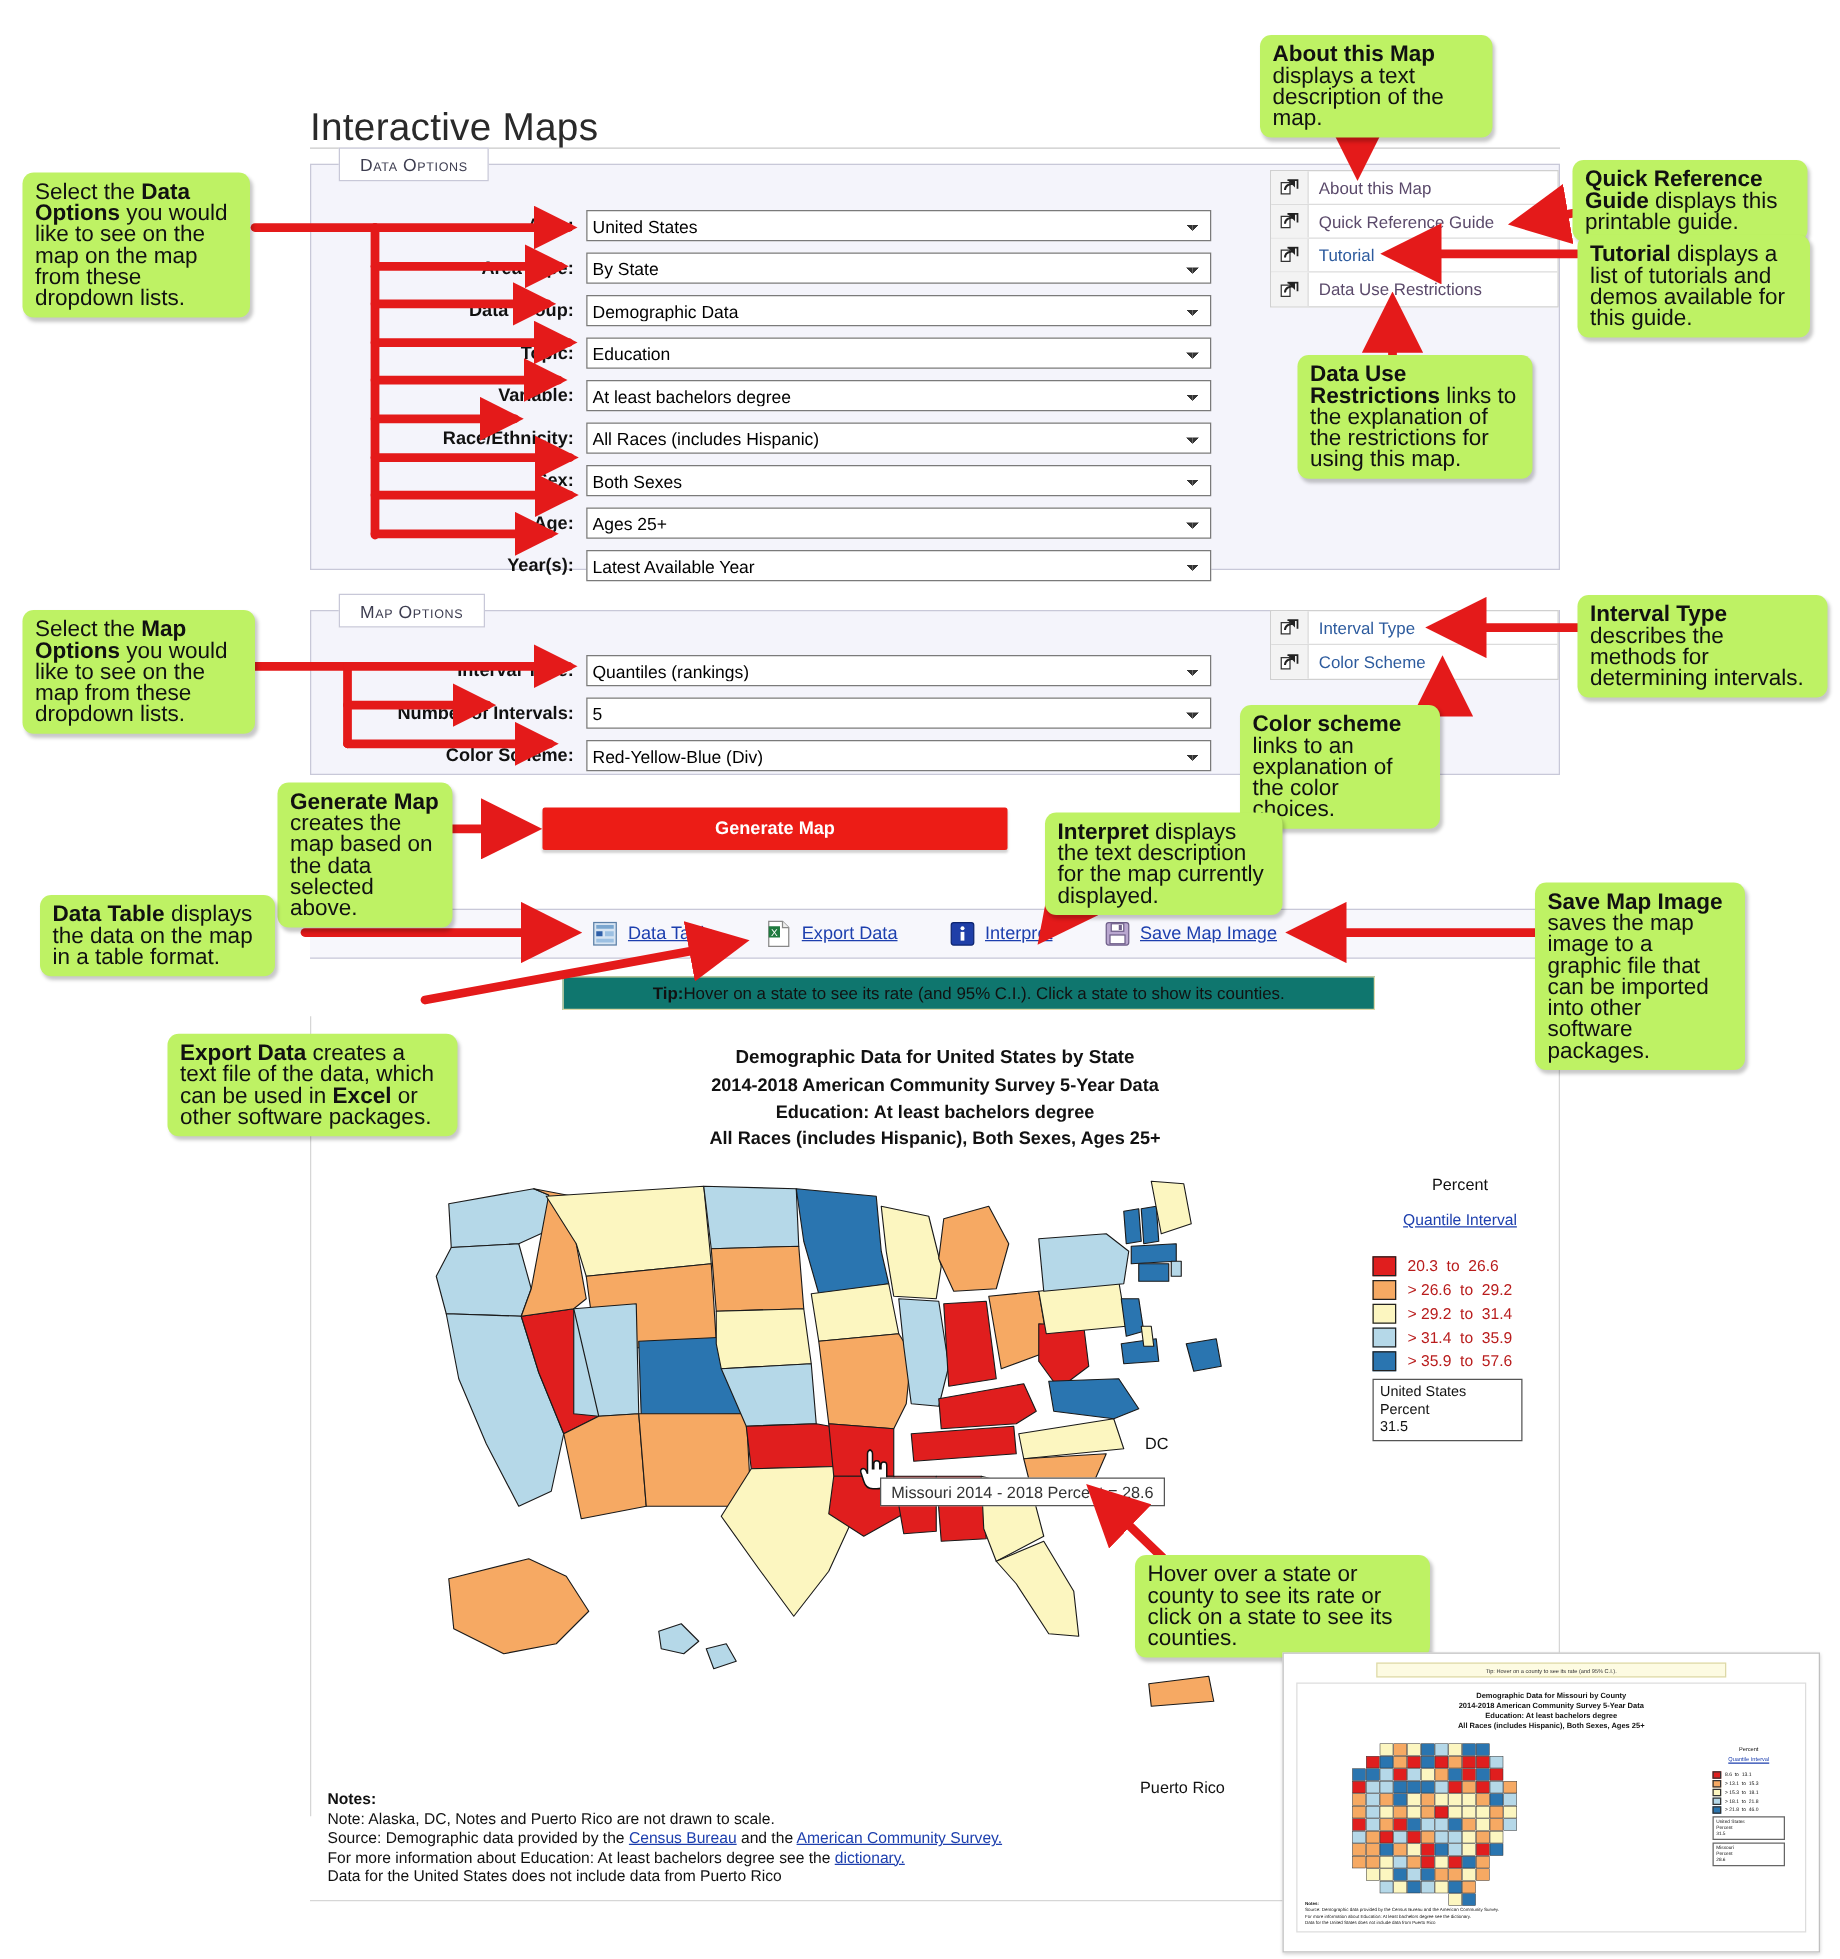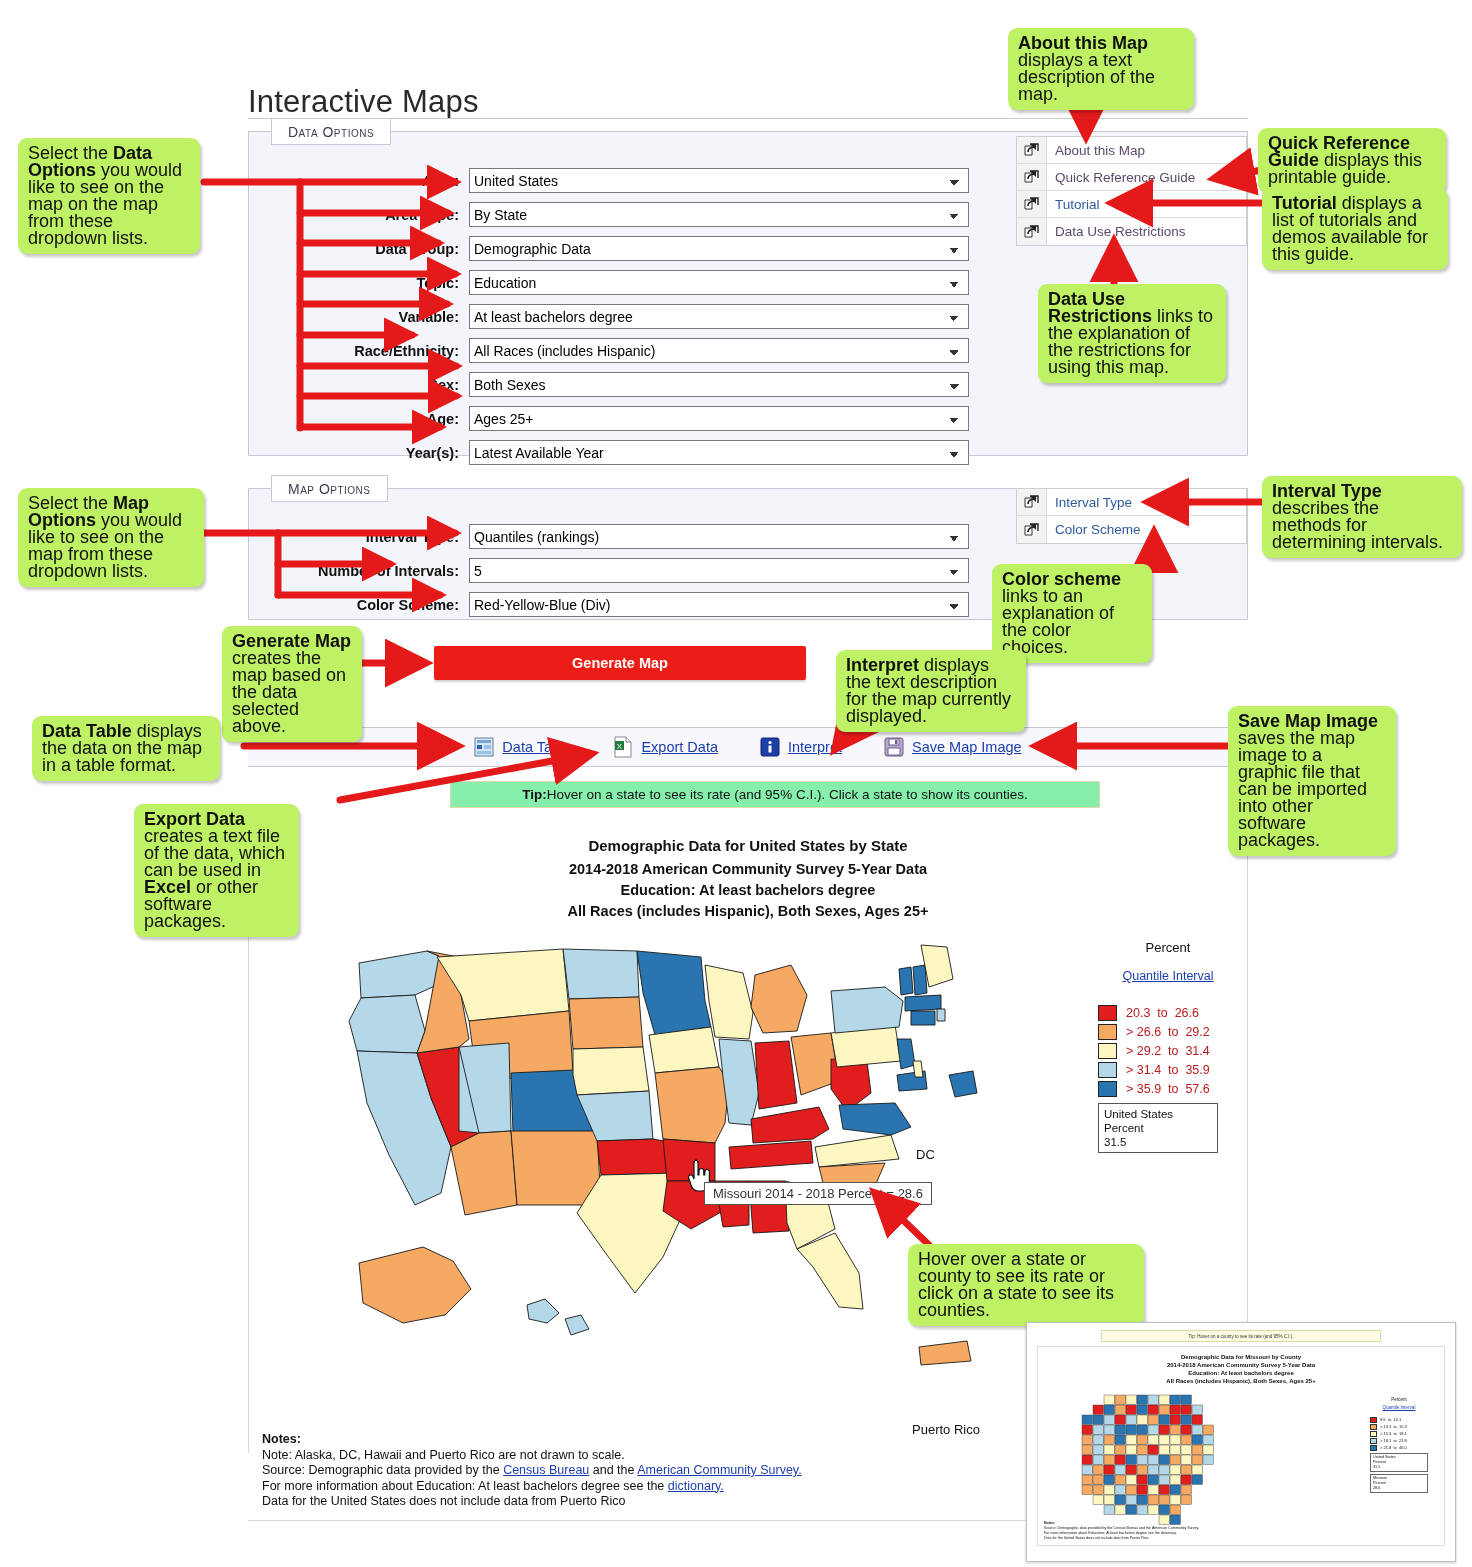--- a/index.html
+++ b/index.html
@@ -77,21 +77,21 @@
     border-top:1px solid #c8c8d8; border-bottom:1px solid #c8c8d8;
     background:#f7f7fc;
     display:flex; align-items:center; justify-content:center; gap:42px;
   }
   .tool { display:flex; align-items:center; gap:8px; }
   .tool .tlabel {
     font-size:14.5px; color:#1d3fae; text-decoration:underline; cursor:pointer;
   }
   #tip-bar {
     left:450px; top:781px; width:650px; height:27px;
-    background:#86efac; border:1px solid #ddd9a8;
+    background:#0f766e; border:1px solid #ddd9a8;
     display:flex; align-items:center; justify-content:center;
     font-size:13.5px; color:#111;
   }
 
   
   #map-area { left:248px; top:813px; width:1000px; height:640px; border-left:1px solid #d6d6d6; border-right:1px solid #d6d6d6;}
   #map-title { margin-top:22px; text-align:center; }
   #map-title div { font-weight:bold; font-size:14.5px; line-height:21px; color:#111; }
   #map-title .l1 { font-size:15px; margin-bottom:3px; }
 
@@ -458,21 +458,21 @@
     </div>
   <div id="legend-note">
     <div>United States</div>
     <div>Percent</div>
     <div>31.5</div>
   </div>
 </div>
 
 <div class="abs" id="notes">
   <div class="nhead">Notes:</div>
-  <div>Note: Alaska, DC, Hawaii and Puerto Rico are not drawn to scale.</div>
+  <div>Note: Alaska, DC, Notes and Puerto Rico are not drawn to scale.</div>
   <div>
     <span>Source: Demographic data provided by the </span><a href="#">Census Bureau</a><span> and the </span><a href="#">American Community Survey.</a>
   </div>
   <div>
     <span>For more information about Education: At least bachelors degree see the </span><a href="#">dictionary.</a>
   </div>
   <div>Data for the United States does not include data from Puerto Rico</div>
 </div>
 <div class="abs" id="notes-rule"></div>
 
@@ -548,21 +548,21 @@
 <div class="abs callout" id="callout-interval-type" style="left:1262px; top:476px; width:200px;"><b>Interval Type</b> describes the methods for determining intervals.</div>
 
 <div class="abs callout" id="callout-color-scheme" style="left:992px; top:564px; width:160px;"><b>Color scheme</b> links to an explanation of the color choices.</div>
 
 <div class="abs callout" id="callout-generate-map" style="left:222px; top:626px; width:140px;"><b>Generate Map</b> creates the map based on the data selected above.</div>
 
 <div class="abs callout" id="callout-interpret" style="left:836px; top:650px; width:190px;"><b>Interpret</b> displays the text description for the map currently displayed.</div>
 
 <div class="abs callout" id="callout-data-table" style="left:8px; top:716px; width:188px;margin-left:24px;"><b>Data Table</b> displays the data on the map in a table format.</div>
 
-<div class="abs callout" id="callout-export-data" style="left:134px; top:804px; width:165px;"><b>Export Data</b> creates a text file of the data, which can be used in <b>Excel</b> or other software packages.</div>
+<div class="abs callout" id="callout-export-data" style="left:134px; top:827px; width:232px;"><b>Export Data</b> creates a text file of the data, which can be used in <b>Excel</b> or other software packages.</div>
 
 <div class="abs callout" id="callout-save-map-image" style="left:1228px; top:706px; width:168px;"><b>Save Map Image</b> saves the map image to a graphic file that can be imported into other software packages.</div>
 
 <div class="abs callout" id="callout-hover-state" style="left:908px; top:1244px; width:236px;">Hover over a state or county to see its rate or click on a state to see its counties.</div>
 
 <div class="abs" id="inset-panel">
   <div id="inset-tip">Tip: Hover on a county to see its rate (and 95% C.I.).</div>
   <div id="inset-body">
     <div id="inset-title">
       <div>Demographic Data for Missouri by County</div>

